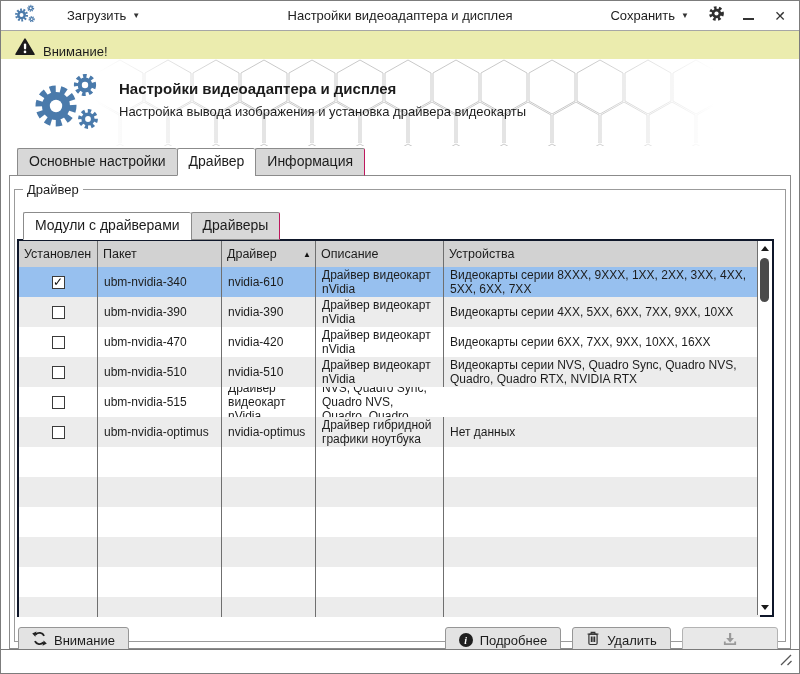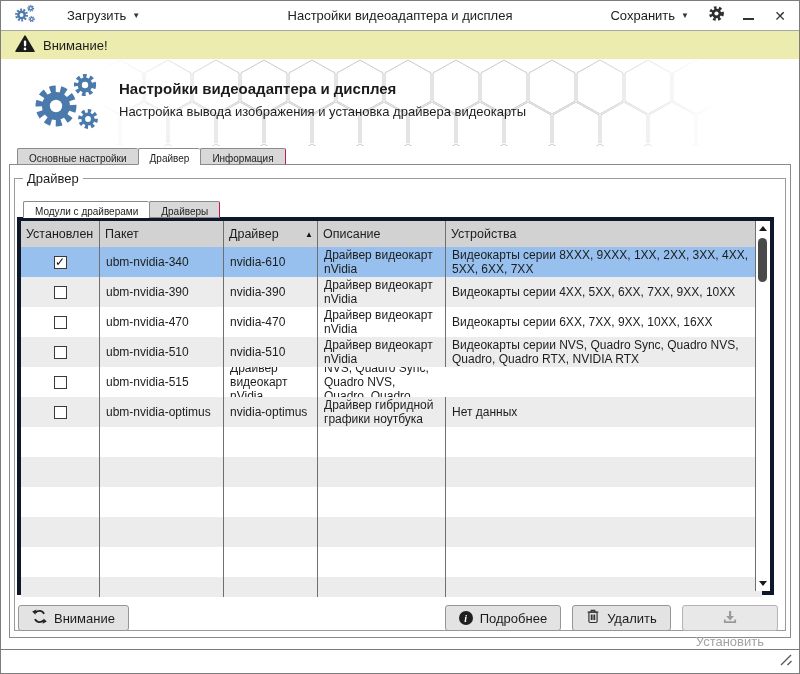--- a/index.html
+++ b/index.html
@@ -21,53 +21,53 @@
     position:absolute; left:0; right:0; text-align:center; font-size:13px; color:#222;
     pointer-events:none;
   }
   .tb-right{ margin-left:auto; display:flex; align-items:center; gap:14px; z-index:2;}
   .icon-btn{ display:flex; align-items:center; justify-content:center; width:18px; height:18px; cursor:default;}
   .min-glyph{ display:inline-block; width:11px; border-top:2px solid #333; margin-top:6px;}
   .close-glyph{ font-size:14px; color:#333; line-height:1;}
   .tb-left-menu{ z-index:2; display:flex; align-items:center; gap:26px;}
   
   .warnbar{
-    height:28px; background:#ebecae; display:flex; align-items:center; gap:8px;
+    height:28px; background:#ebecae; display:flex; align-items:flex-end; gap:8px;
     padding:0 14px; font-size:13px;
   }
   
   .banner{ position:relative; height:87px; background:#fff; overflow:hidden; }
   .hexwrap{ position:absolute; left:95px; top:0; }
   .banner-logo{ position:absolute; left:28px; top:13px; }
   .banner-text{ position:absolute; left:118px; top:21px; display:flex; flex-direction:column; gap:7px;}
   .b-title{ font-size:15px; font-weight:bold; }
   .b-sub{ font-size:13px; }
   
   .main{ margin:2px 8px 0 8px; position:relative; }
   .tabbar{ display:flex; margin-left:8px; position:relative; z-index:3;}
   .tab{
-    font-size:10px; padding:4px 11px 0 11px; background:#d8d8d8;
+    font-size:14px; padding:4px 11px 6px 11px; background:#d8d8d8;
     border:1px solid #8b8b8b; border-right:none; margin-bottom:-1px;
     border-radius:2px 2px 0 0; cursor:default; white-space:nowrap;
   }
   .tab:last-child{ border-right:1px solid #be185d; }
   .tab.active{ background:#fff; border-bottom:1px solid #fff; }
   .tabpage{
     border:1px solid #8b8b8b; height:474px; background:#fff; padding:4px; position:relative;
   }
   
   fieldset.groupbox{
     border:1px solid #9b9b9b; margin:2px 0 0 0; padding:0 1px 0 1px; height:460px; position:relative;
   }
   fieldset.groupbox legend{ font-size:13px; margin-left:7px; padding:0 4px; }
   .tabbar.inner{ margin-left:7px; margin-top:15px; }
   
   .tablewrap{
     position:relative; margin-left:1px; width:757px; height:378px;
-    border:4px solid #0f172a; background:#fff; z-index:2;
+    border:2px solid #0f172a; background:#fff; z-index:2;
   }
   .tgrid{ width:741px; }
   .thead{ display:grid; grid-template-columns:79px 124px 94px 128px 1fr; background:#d2d2d2; height:26px;}
   .th{
     font-size:12.5px; display:flex; align-items:center; padding:0 4px 0 5px;
     border-right:1px solid #6f6f6f; overflow:hidden; white-space:nowrap;
   }
   .th:last-child{ border-right:none; }
   .th .sort{ margin-left:auto; font-size:8px; color:#111; padding-left:3px;}
   .tbody{ height:350px; overflow:hidden; }
@@ -289,21 +289,21 @@
                   <div class="td c-package">ubm-nvidia-390</div>
                   <div class="td c-driver">nvidia-390</div>
                   <div class="td c-description">Драйвер видеокарт nVidia</div>
                   <div class="td c-devices">Видеокарты серии 4XX, 5XX, 6XX, 7XX, 9XX, 10XX</div>
                 </div>
                 <div class="trow">
                   <div class="td c-check">
                     <span class="cb"></span>
                   </div>
                   <div class="td c-package">ubm-nvidia-470</div>
-                  <div class="td c-driver">nvidia-470</div>
+                  <div class="td c-driver">nvidia-420</div>
                   <div class="td c-description">Драйвер видеокарт nVidia</div>
                   <div class="td c-devices">Видеокарты серии 6XX, 7XX, 9XX, 10XX, 16XX</div>
                 </div>
                 <div class="trow">
                   <div class="td c-check">
                     <span class="cb"></span>
                   </div>
                   <div class="td c-package">ubm-nvidia-510</div>
                   <div class="td c-driver">nvidia-510</div>
                   <div class="td c-description">Драйвер видеокарт nVidia</div>

